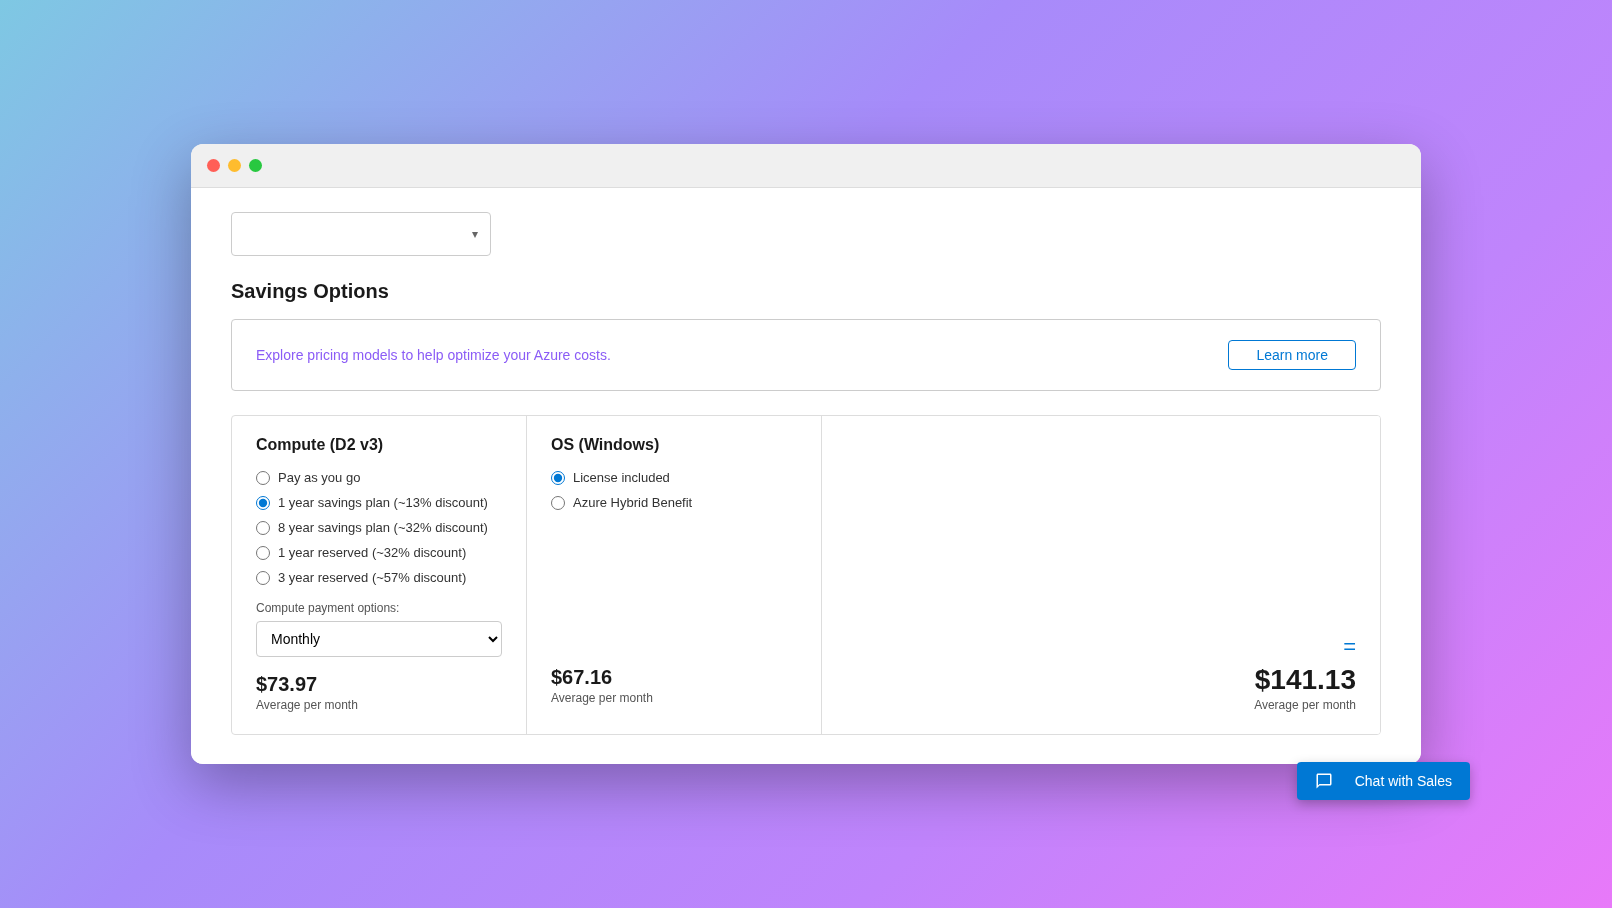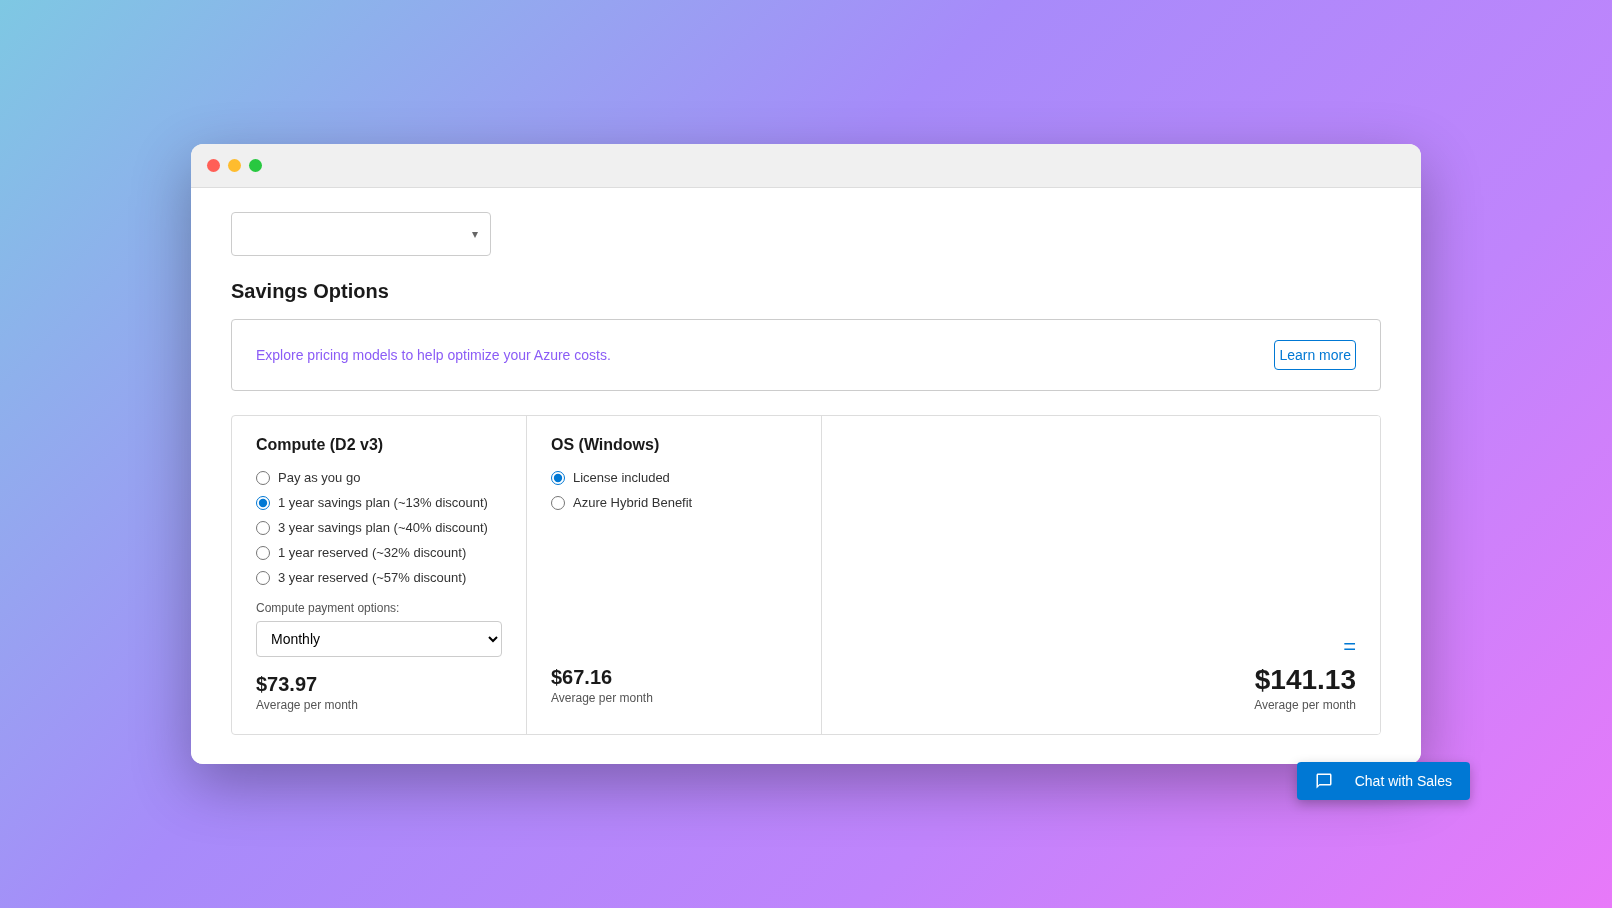--- a/index.html
+++ b/index.html
@@ -144,21 +144,21 @@
       background: white;
     }
     .savings-info-text {
       font-size: 14px;
       color: #8b5cf6;
     }
     .btn-learn-more {
       border: 1px solid #0078d4;
       background: white;
       color: #0078d4;
-      padding: 6px 4px;
+      padding: 6px 27px;
       border-radius: 4px;
       font-size: 14px;
       cursor: pointer;
       white-space: nowrap;
     }
 
     
     .options-grid {
       display: grid;
       grid-template-columns: 295px 295px 1fr;
@@ -307,21 +307,21 @@
             <label class="radio-item">
               <input type="radio" name="compute" style="">
               <span>Pay as you go</span>
             </label>
             <label class="radio-item">
               <input type="radio" name="compute" checked="" style="">
               <span>1 year savings plan (~13% discount)</span>
             </label>
             <label class="radio-item">
               <input type="radio" name="compute" style="">
-              <span>3 year savings plan (~40% discount)</span>
+              <span>8 year savings plan (~32% discount)</span>
             </label>
             <label class="radio-item">
               <input type="radio" name="compute" style="">
               <span>1 year reserved (~32% discount)</span>
             </label>
             <label class="radio-item">
               <input type="radio" name="compute" style="">
               <span>3 year reserved (~57% discount)</span>
             </label>
           </div>

